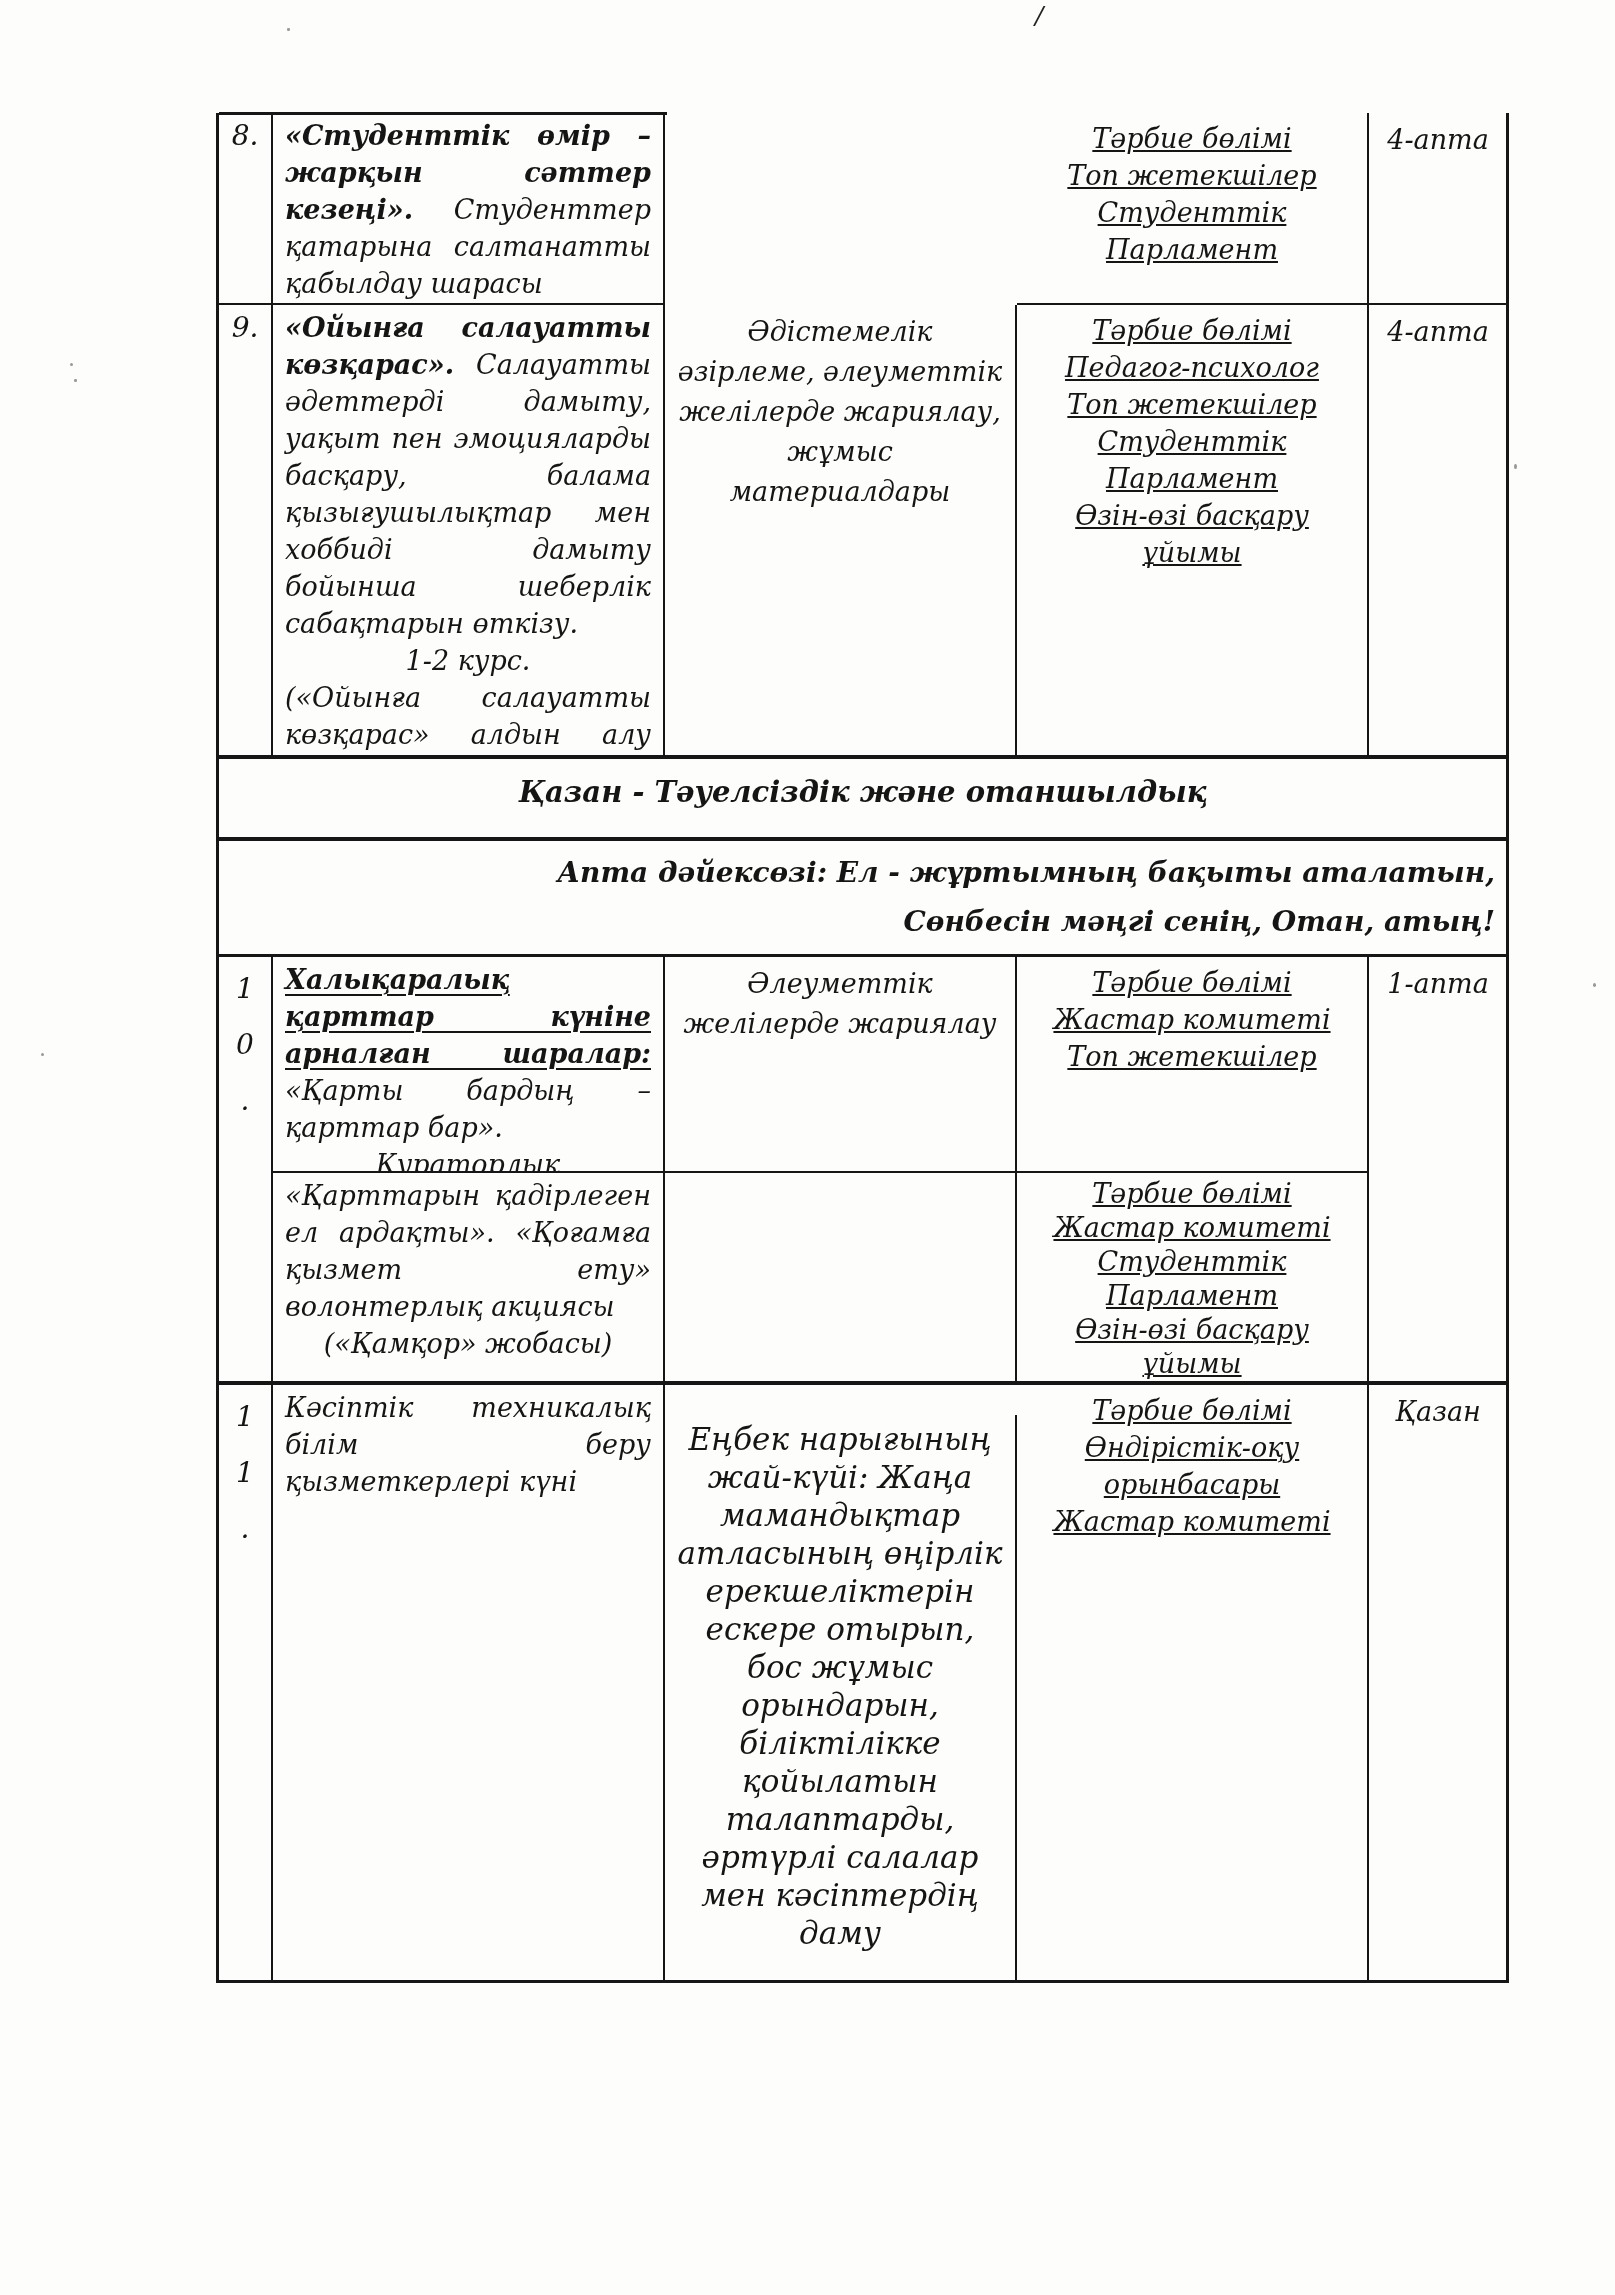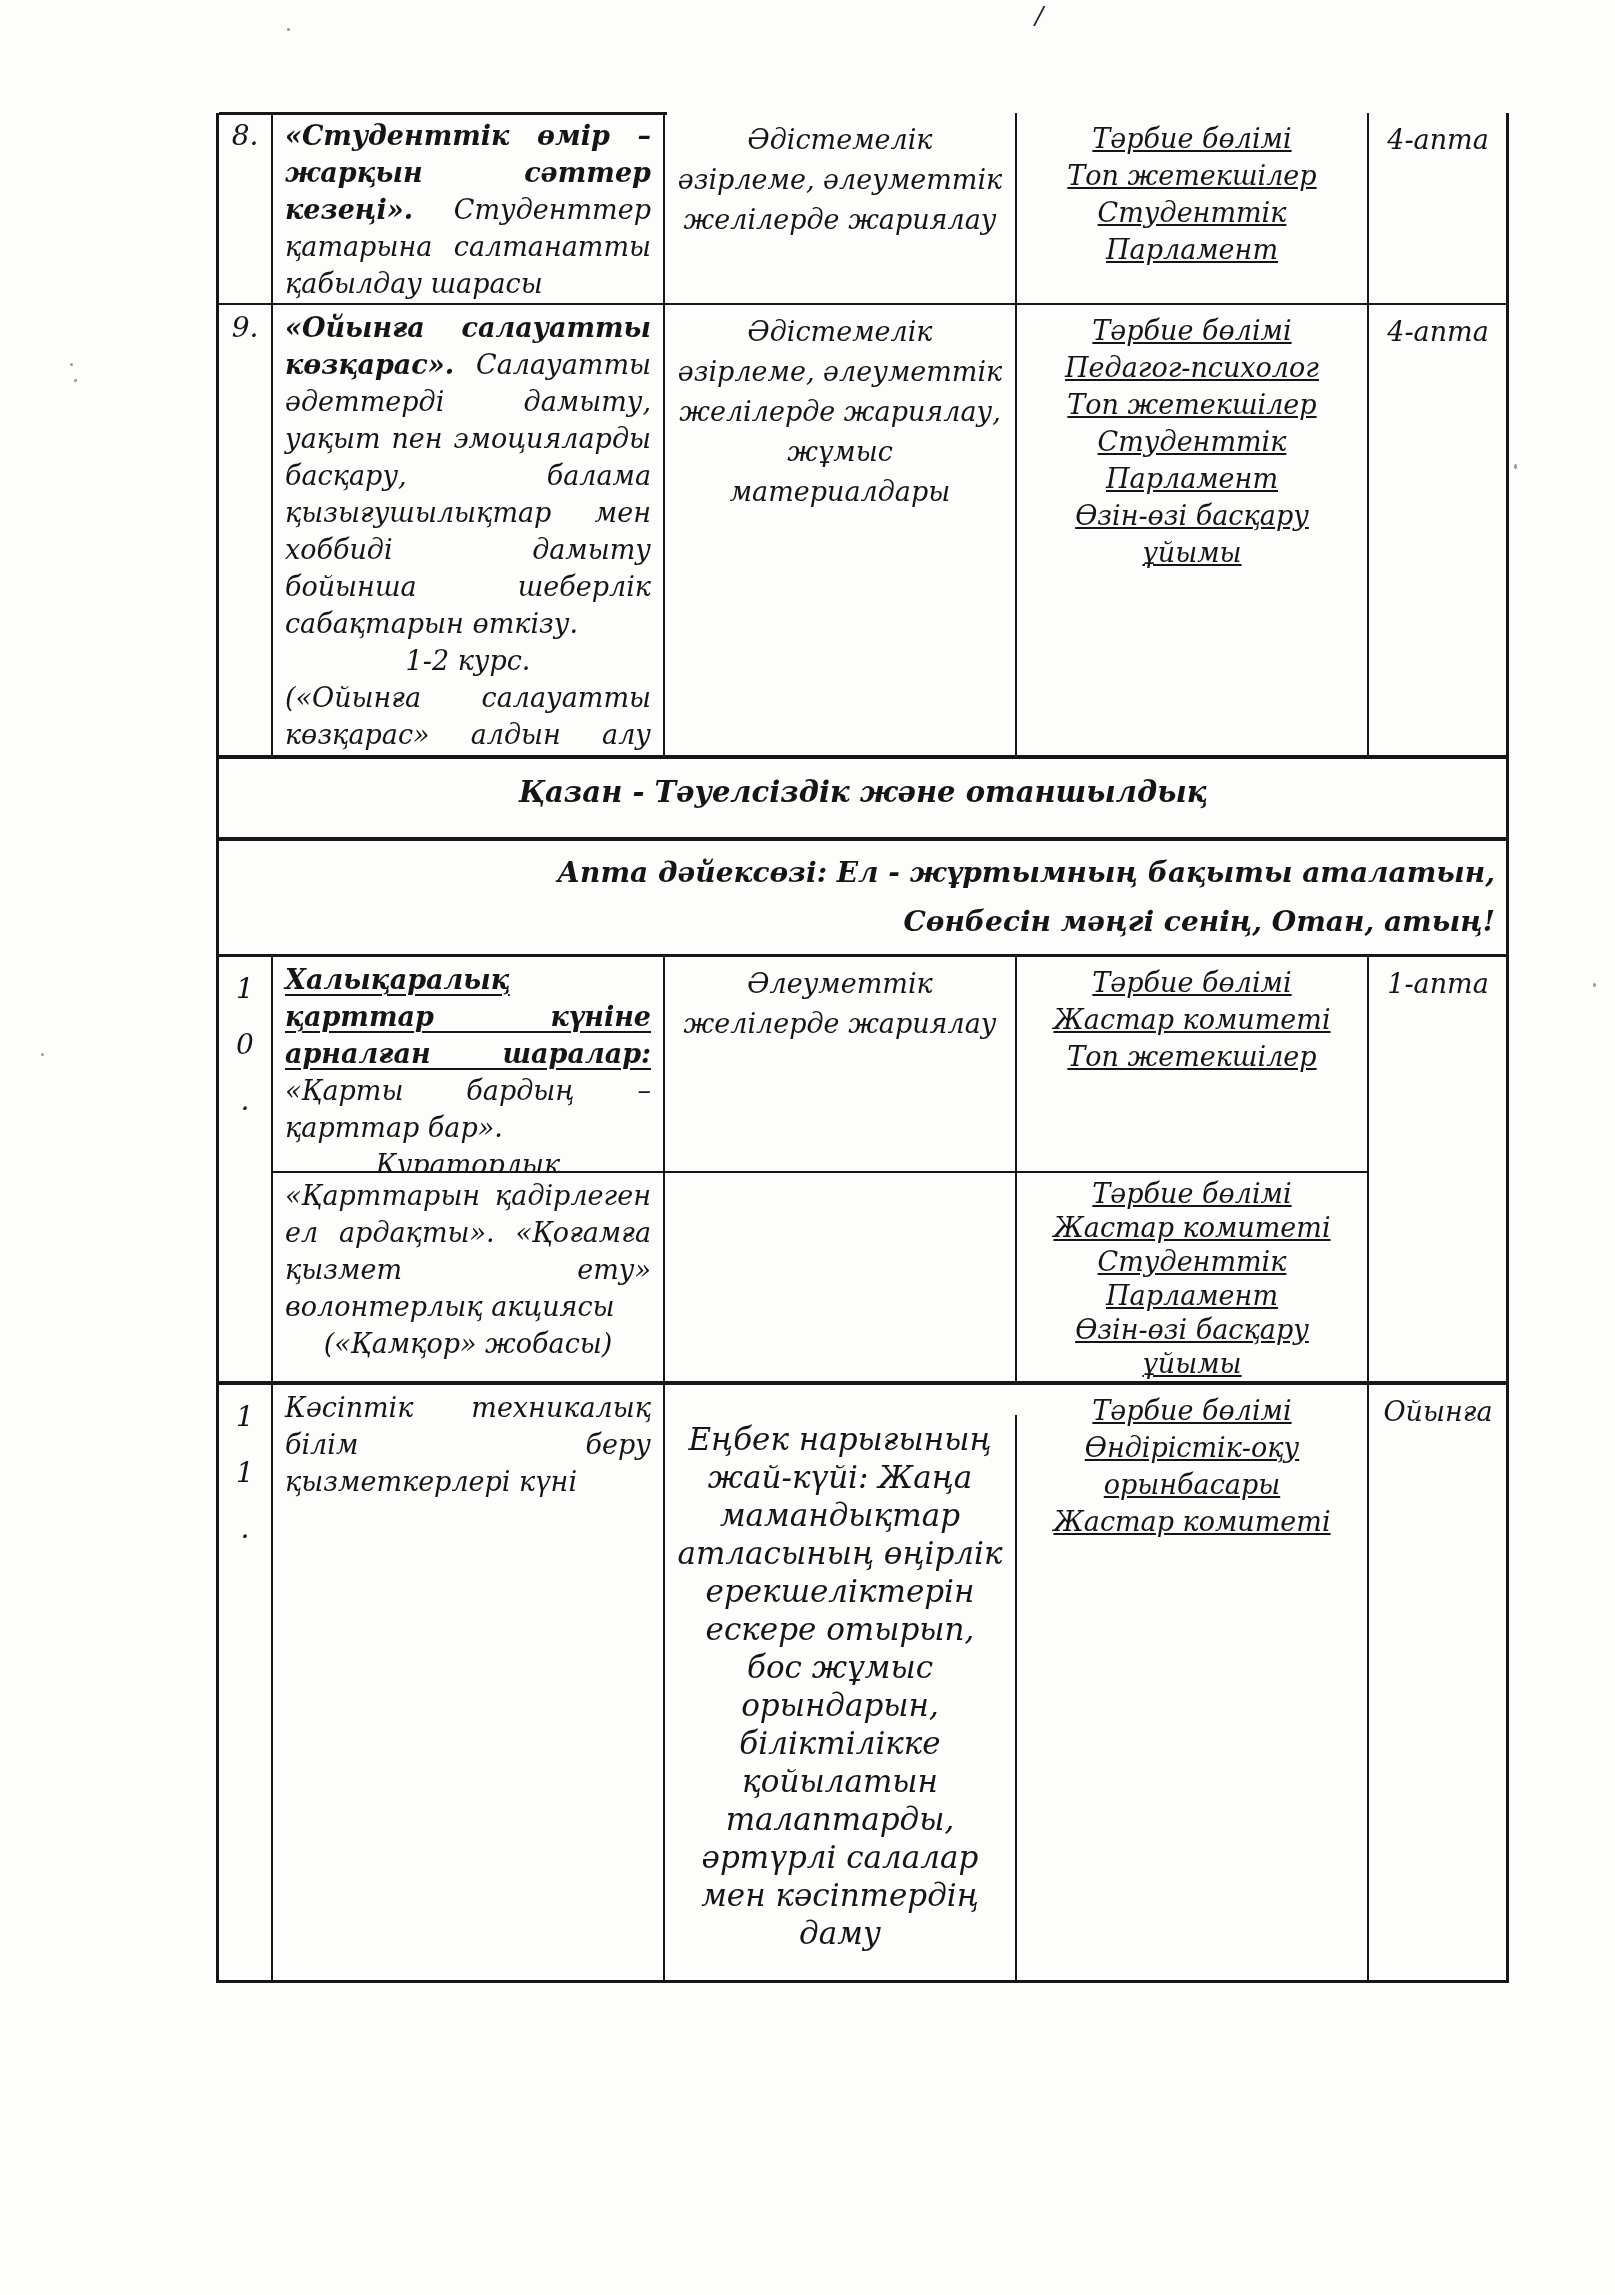--- a/index.html
+++ b/index.html
@@ -62,21 +62,20 @@
   <div class="speck sp5"></div>
   <div class="speck sp6"></div>
 
   <div class="plan-table">
     <div class="topline"></div>
 
     <div class="c num g11">8.</div>
     <div class="c act g12">
       <span class="title">«Студенттік өмір – жарқын сәттер кезеңі».</span><span> Студенттер қатарына салтанатты қабылдау шарасы</span>
     </div>
-    <div class="c fmt g13">Әдістемелік әзірлеме, әлеуметтік желілерде жариялау</div>
     <div class="c resp g14">Тәрбие бөлімі
 Топ жетекшілер
 Студенттік
 Парламент</div>
     <div class="c week er g15">4-апта</div>
 
     <div class="c num bb7 g21">9.</div>
     <div class="c act bb7 g22">
       <span class="title">«Ойынға салауатты көзқарас».</span><span> Салауатты әдеттерді дамыту, уақыт пен эмоцияларды басқару, балама қызығушылықтар мен хоббиді дамыту бойынша шеберлік сабақтарын өткізу.</span>
       <span class="bline">1-2 курс.</span>
@@ -124,16 +123,16 @@
 
     <div class="c num num-stacked eb g71">1
 1
 .</div>
     <div class="c act eb g72">Кәсіптік техникалық білім беру қызметкерлері  күні</div>
     <div class="c fmt fmt-big eb g73">Еңбек нарығының жай-күйі: Жаңа мамандықтар атласының өңірлік ерекшеліктерін ескере отырып, бос жұмыс орындарын, біліктілікке қойылатын талаптарды, әртүрлі салалар мен кәсіптердің даму</div>
     <div class="c resp eb g74">Тәрбие бөлімі
 Өндірістік-оқу
 орынбасары
 Жастар комитеті</div>
-    <div class="c week er eb g75">Ойынға</div>
+    <div class="c week er eb g75">Қазан</div>
   </div>
 </div>
 
 
 </body></html>

